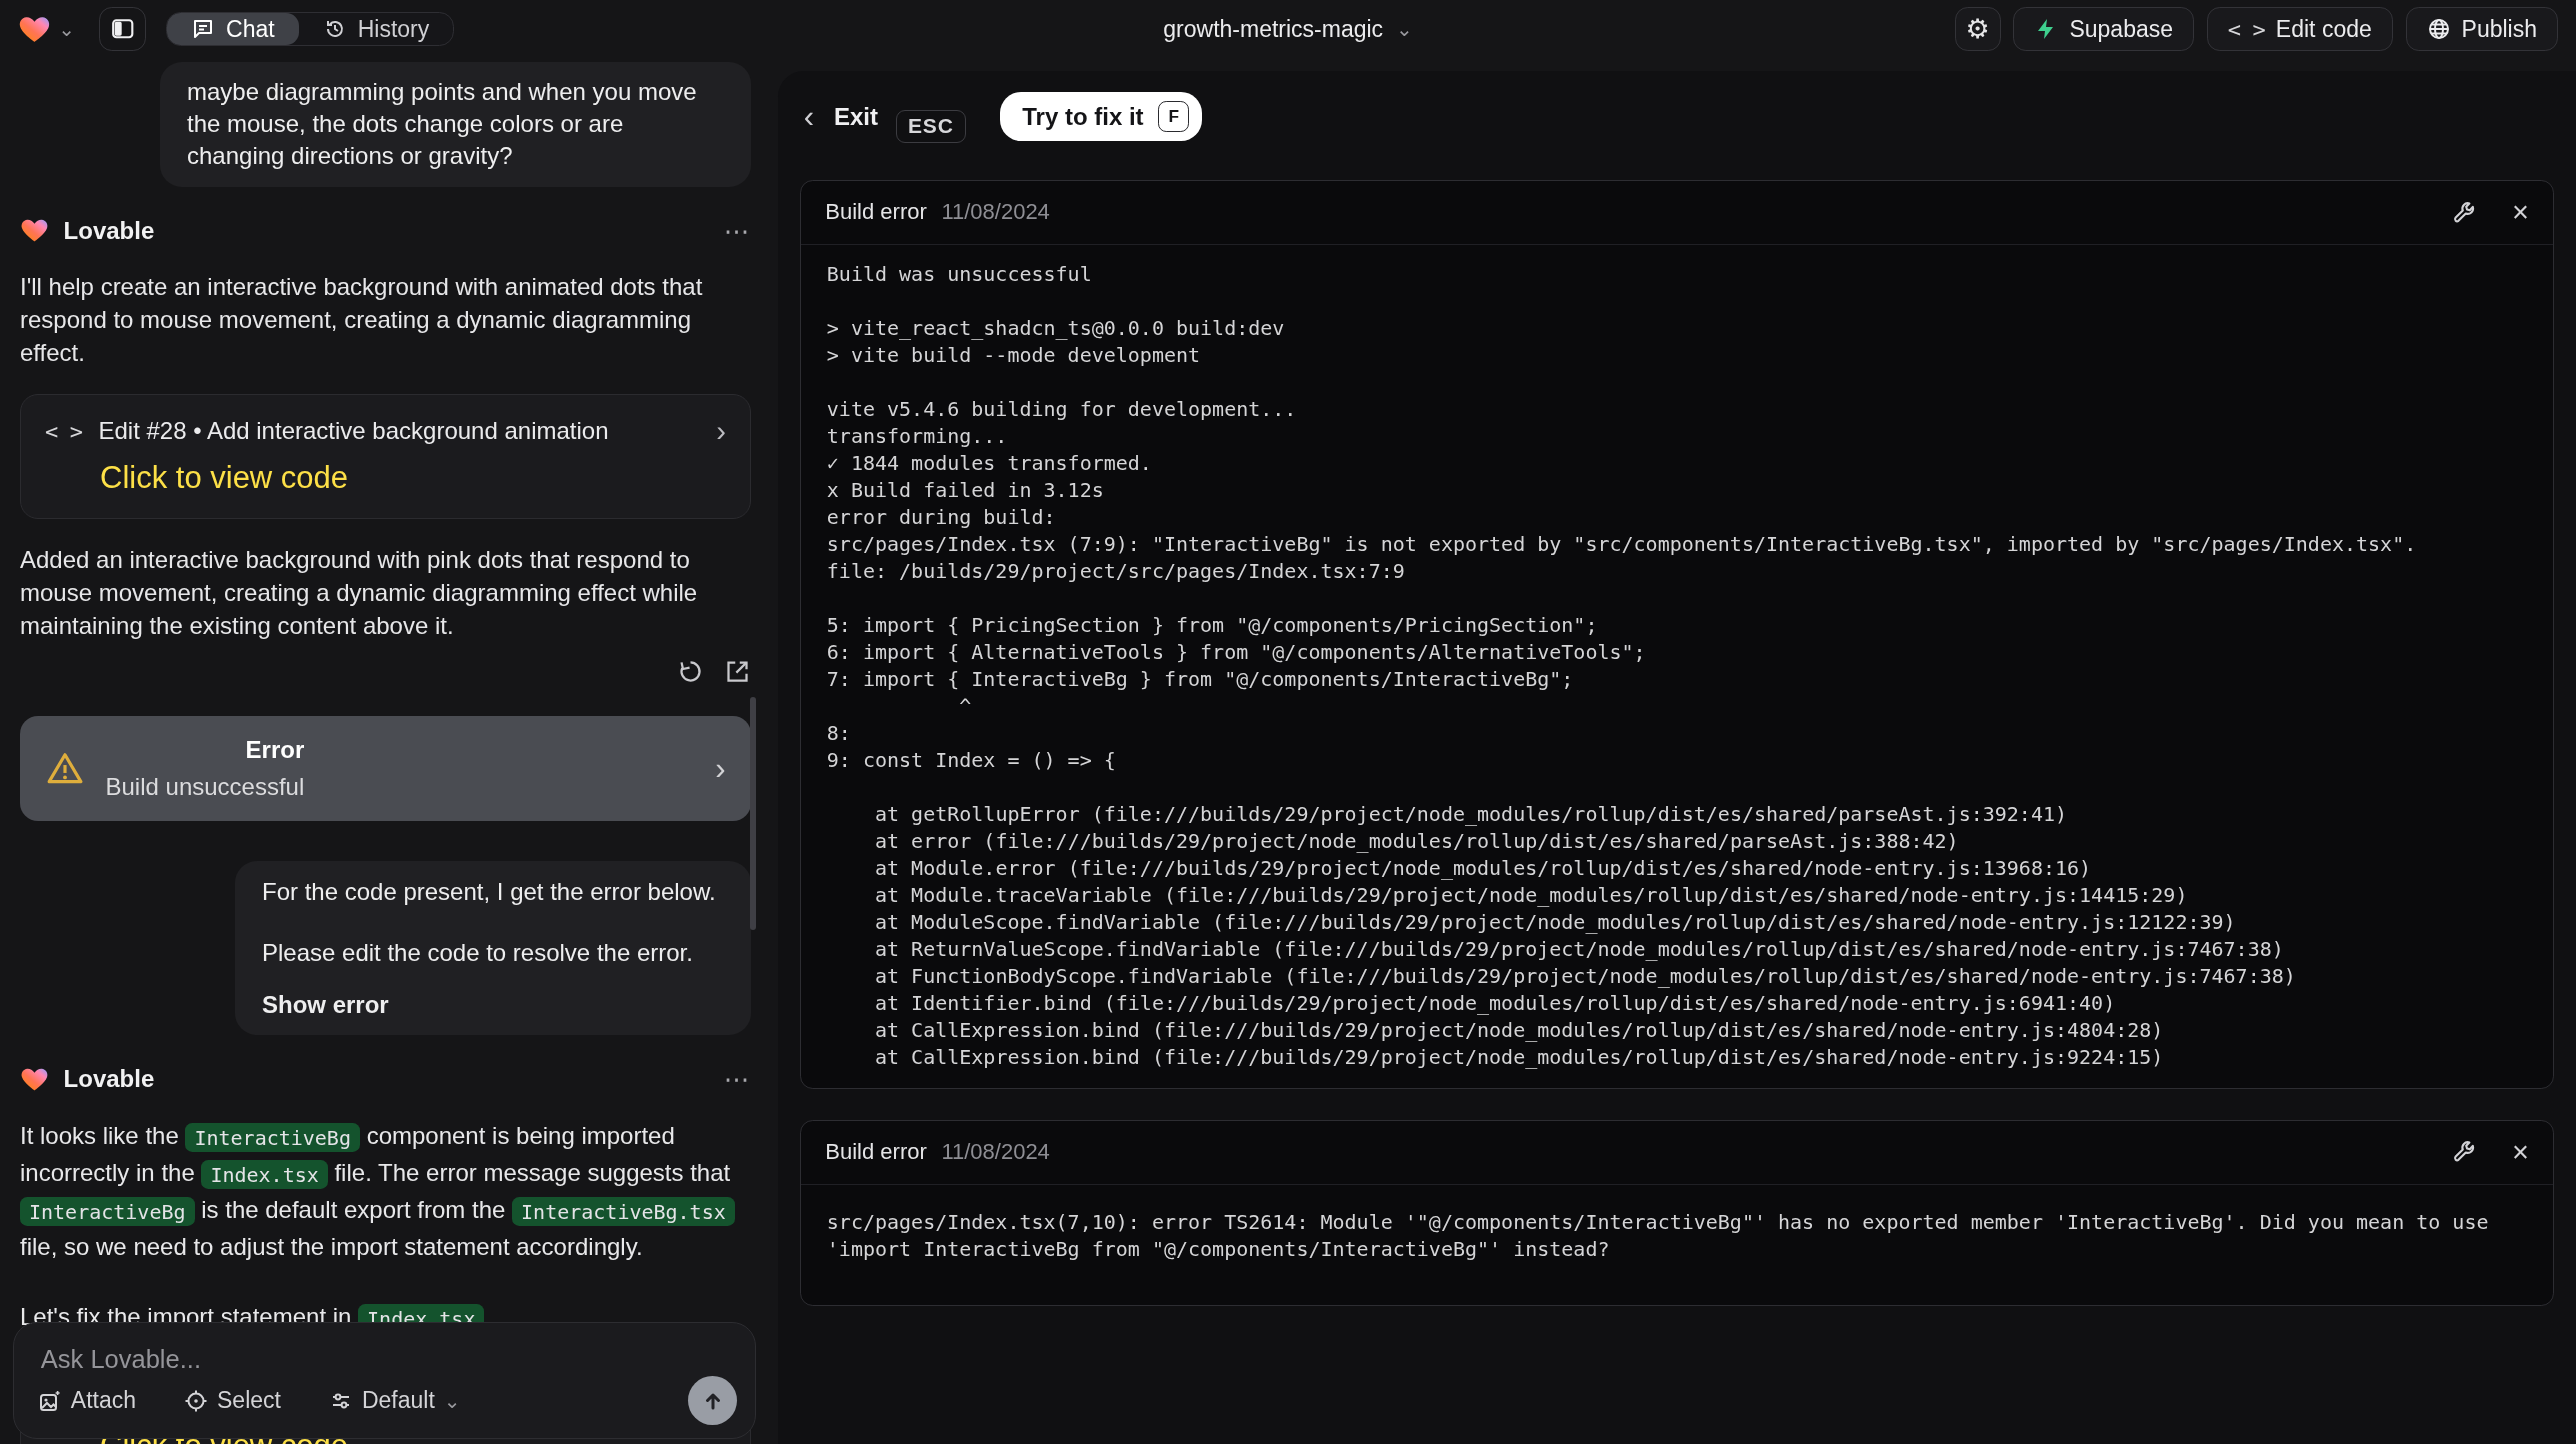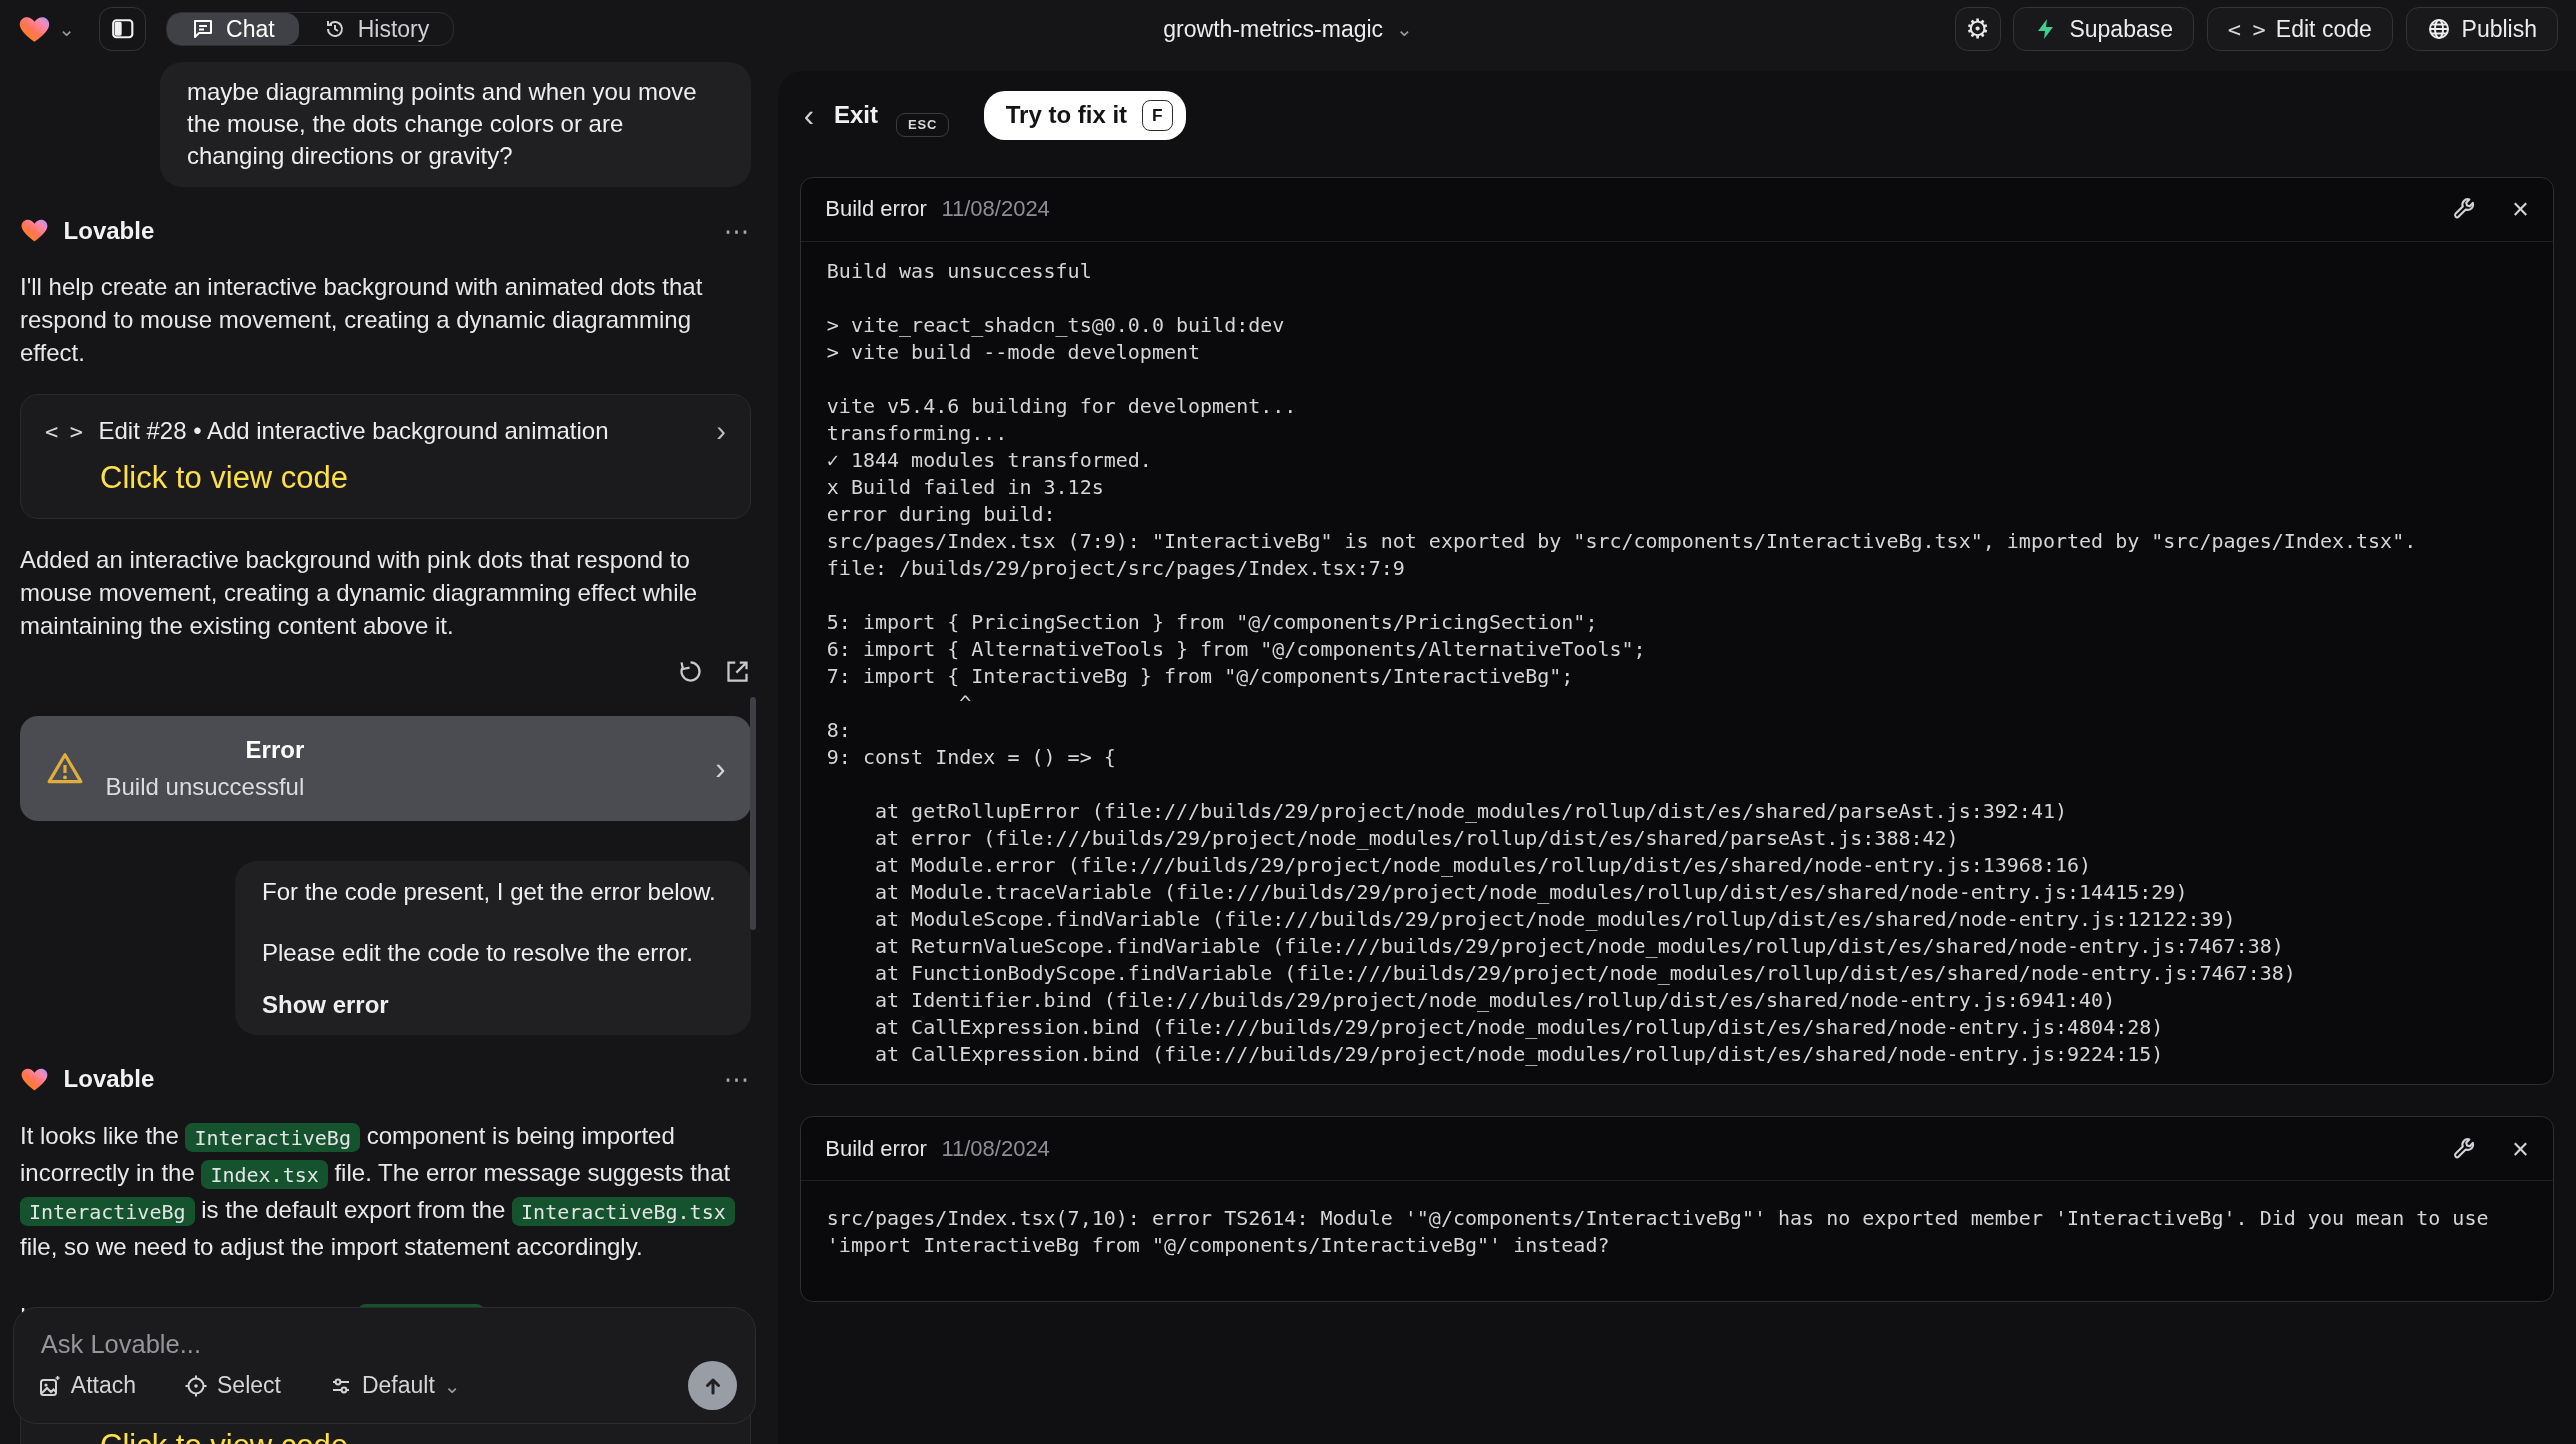--- a/index.html
+++ b/index.html
@@ -74,21 +74,21 @@
   .bubble2 .b3 { margin-top:20px; font-weight:bold; }
   .chip {
     font-family:"DejaVu Sans Mono", monospace; font-size:20px;
     background:#14532d; border-radius:7.3px; padding:2.7px 9px; color:#e4e4e7;
   }
   .seg-para { margin-top:24px; line-height:35px; }
   .scroll-thumb { position:absolute; right:14.6px; top:639px; width:6.4px; height:233px; background:#3f3f45; border-radius:3.6px; }
 
   
   .dock {
-    position:absolute; left:12.8px; right:14.6px; bottom:21px; height:117px;
+    position:absolute; left:12.8px; right:14.6px; bottom:6px; height:117px;
     background:#1b1b1e; border:1.8px solid #2d2d31; border-radius:24px;
     padding:22px 27px;
   }
   .dock textarea {
     width:100%; background:transparent; border:none; outline:none; resize:none;
     color:#ececee; font-family:"Liberation Sans", sans-serif; font-size:25.5px; height:36px;
   }
   .dock textarea::placeholder { color:#95959a; }
   .dock-row { position:absolute; left:24px; right:18px; bottom:12.8px; display:flex; align-items:center; gap:48px; }
   .dock-item { display:flex; align-items:center; gap:9px; color:#d4d4d7; font-size:23px; }
@@ -101,21 +101,21 @@
   .workpane {
     flex:1; margin-left:7.3px; margin-top:12.8px;
     background:#101012; border-top-left-radius:25.5px;
     display:flex; flex-direction:column; min-height:0;
   }
   .fix-header { display:flex; align-items:center; padding:20px 25.5px 12.8px 25.5px; gap:18px; }
   .exit-chev { color:#cfcfd3; font-size:31px; line-height:27px; }
   .exit-label { color:#f0f0f2; font-size:24px; font-weight:bold; margin-left:1.8px; }
   .kbd {
     border:1.8px solid #3c3c41; border-radius:9px; padding:3.6px 11px;
-    font-size:13px; font-weight:bold; color:#d8d8db; letter-spacing:0.9px;margin-top:19px;
+    font-size:21px; font-weight:bold; color:#d8d8db; letter-spacing:0.9px;margin-top:19px;
   }
   .fix-btn {
     margin-left:16.4px; background:#ffffff; color:#141417; border-radius:21px;
     display:flex; align-items:center; gap:14.6px; padding:9px 12.8px 9px 22px;
     font-size:24px; font-weight:bold;
   }
   .fix-kbd { border:1.8px solid #2a2a2e; border-radius:8.2px; width:31px; height:31px; display:flex; align-items:center; justify-content:center; font-size:17.3px; font-weight:bold; color:#141417; }
 
   .panel {
     margin:24px 22px 0 22px; background:#0a0a0c;

